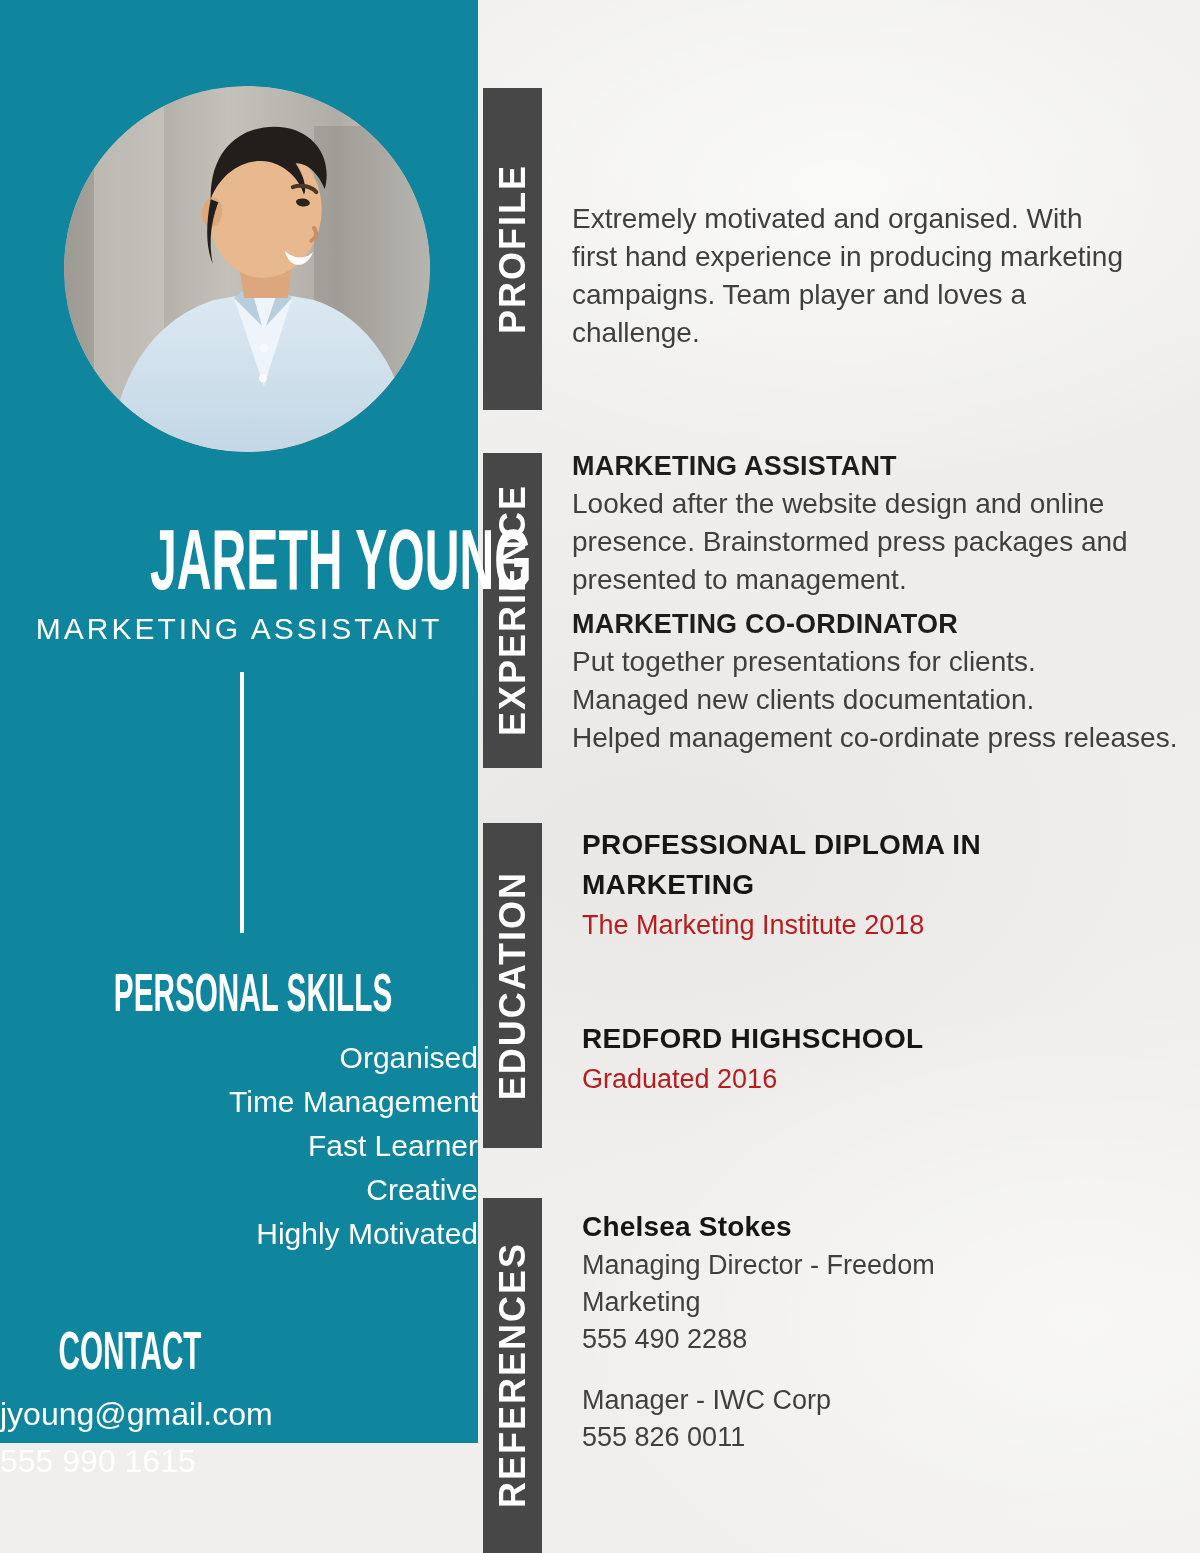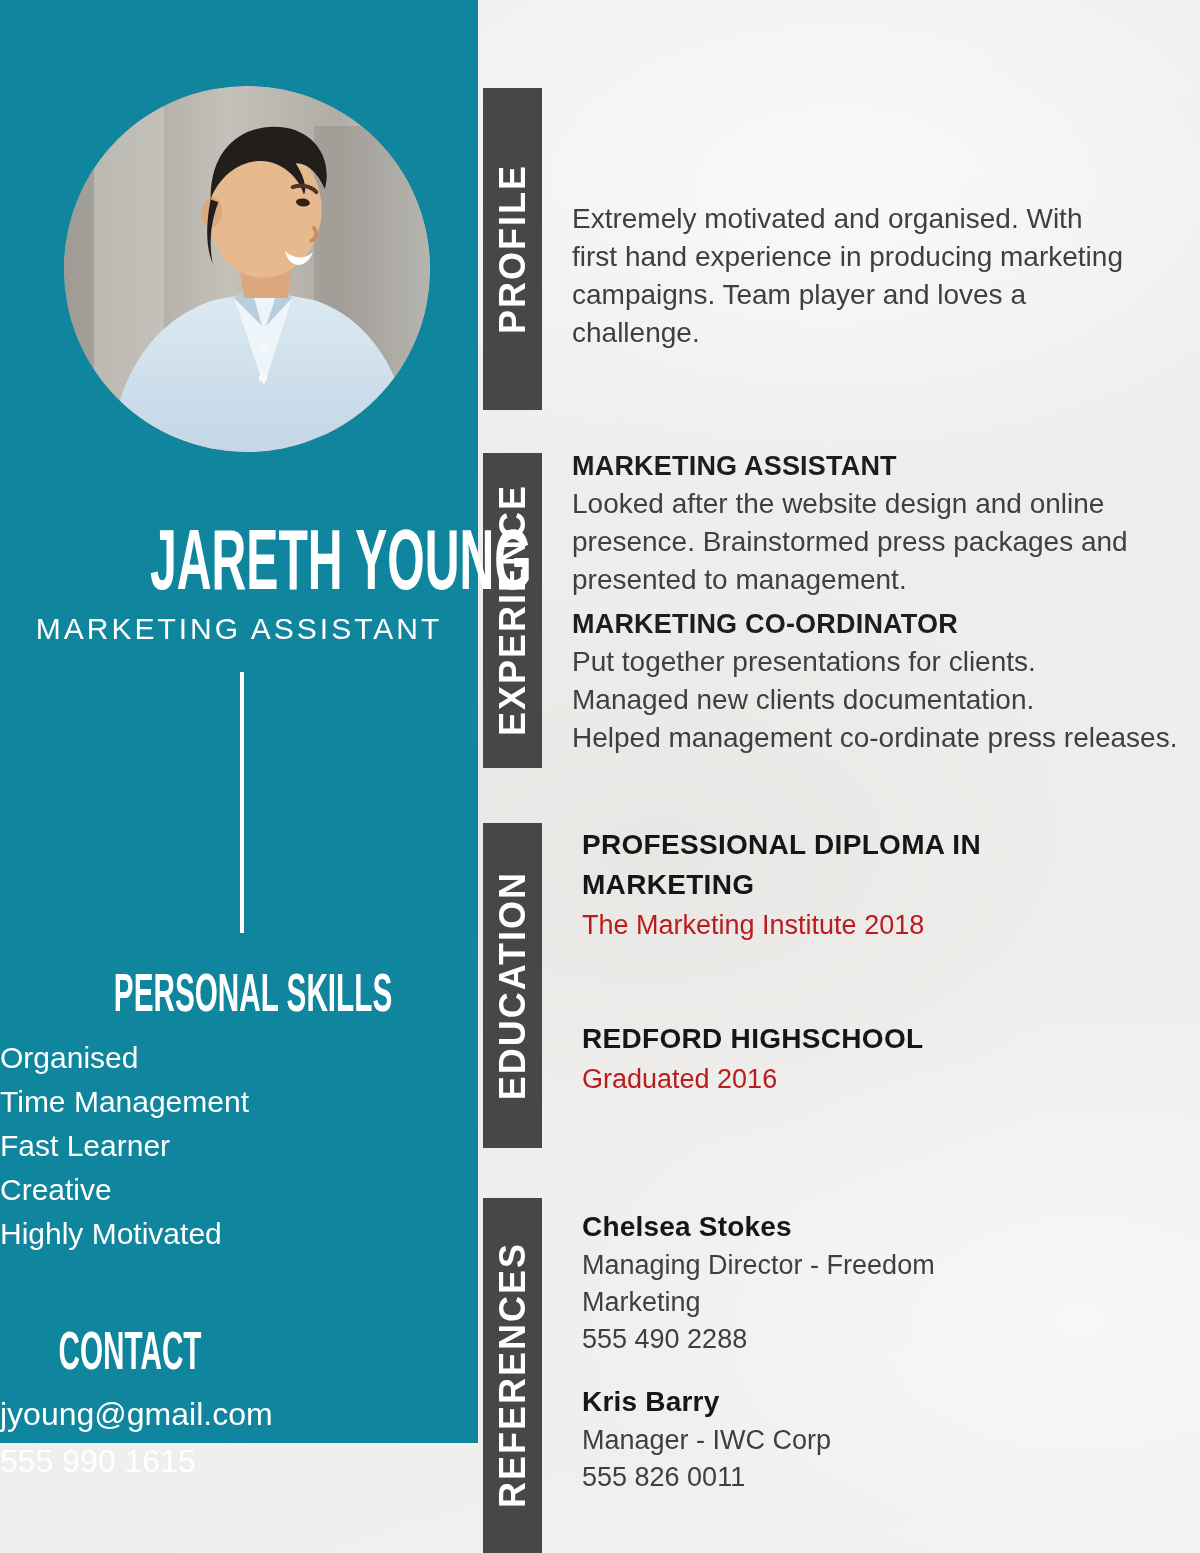--- a/index.html
+++ b/index.html
@@ -46,21 +46,21 @@
   .divider {
     position:absolute; left:240px; top:672px; width:4px; height:261px; background:#ffffff;
   }
   .side-heading {
     position:absolute; left:0; width:478px; 
     color:#ffffff; font-size:54px; font-weight:bold; line-height:56px; white-space:nowrap;
   }
   .skills-heading { top:964px; }
   .contact-heading { top:1322px; }
   .skills-list {
-    position:absolute; top:1036px; left:0; width:478px; text-align:left;
+    position:absolute; top:1036px; left:0; width:478px; text-align:right;
     color:#ffffff; font-size:30px; line-height:44px; white-space:pre-line;
   }
   .contact-line { position:absolute; left:0; width:478px; text-align:left;
     color:#ffffff; font-size:32px; line-height:40px; }
   .contact-email { top:1394px; }
   .contact-phone { top:1441px; }
 
   
   .tab {
     position:absolute; left:483px; width:59px; background:#474747; z-index:1;
@@ -216,18 +216,17 @@
     <div class="edu-sub">Graduated 2016</div>
   </div>
 
   <div class="block ref ref-1">
     <div class="ref-name">Chelsea Stokes</div>
     <div class="ref-details">Managing Director - Freedom
 Marketing
 555 490 2288</div>
   </div>
   <div class="block ref ref-2">
-    <div class="ref-name">Kris Barry</div>
     <div class="ref-details">Manager - IWC Corp
 555 826 0011</div>
   </div>
 
 </div>
 
 </body></html>

